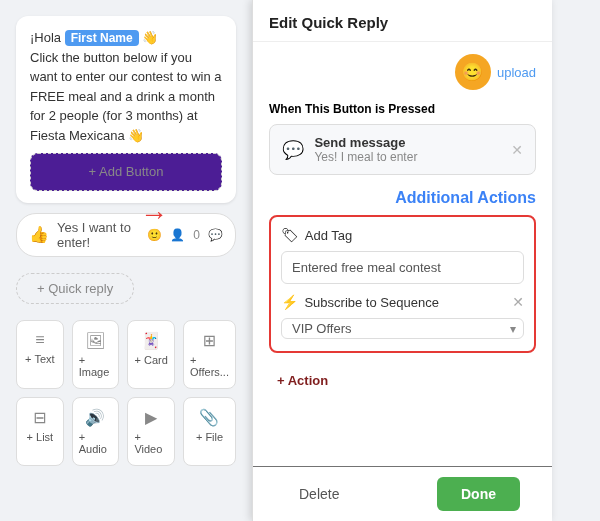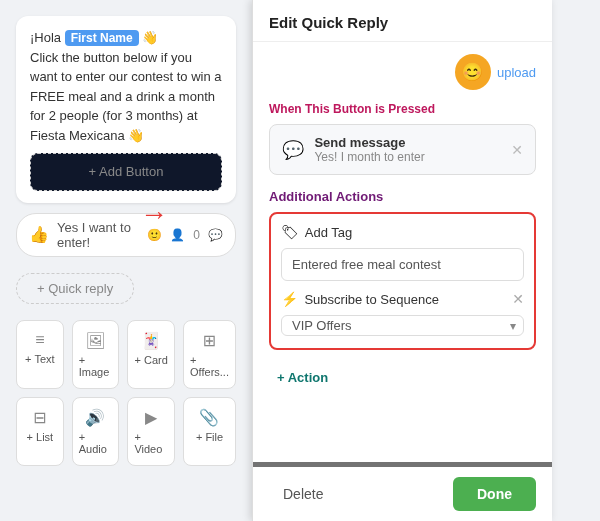--- a/index.html
+++ b/index.html
@@ -38,21 +38,21 @@
     .highlight-name {
       background: #4e9af1;
       color: white;
       border-radius: 4px;
       padding: 1px 6px;
       font-size: 12px;
       font-weight: 600;
     }
 
     .add-button-row {
-      background: #0f172a;
+      background: #4c1d95;
       border: 1.5px dashed #ccc;
       border-radius: 8px;
       text-align: center;
       padding: 8px;
       font-size: 13px;
       color: #888;
       margin-top: 8px;
       cursor: pointer;
     }
 
@@ -176,21 +176,21 @@
 
     .upload-link {
       color: #4e9af1;
       font-size: 13px;
       cursor: pointer;
     }
 
     .section-label {
       font-size: 12px;
       font-weight: 700;
-      color: #be185d;
+      color: #000000;
       margin-bottom: 8px;
     }
 
     .send-message-box {
       display: flex;
       align-items: center;
       background: #f7f8fa;
       border: 1px solid #ddd;
       border-radius: 8px;
       padding: 10px 12px;
@@ -218,24 +218,25 @@
       color: #888;
     }
 
     .send-msg-close {
       color: #bbb;
       cursor: pointer;
       font-size: 14px;
     }
 
     .additional-actions-label {
-      font-size: 13px;
+      font-size: 16px;
       font-weight: 700;
-      color: #701a75;
+      color: #3b82f6;
       margin-bottom: 8px;
+      text-align: right;
     }
 
     
     .actions-highlighted-box {
       border: 2px solid #e53935;
       border-radius: 8px;
       padding: 10px 10px 12px;
       margin-bottom: 12px;
       background: white;
     }
@@ -308,32 +309,32 @@
       transform: translateY(-50%);
       color: #888;
       font-size: 12px;
       pointer-events: none;
     }
 
     .add-action-btn {
       display: flex;
       align-items: center;
       justify-content: center;
-      color: #0f766e;
+      color: #7f1d1d;
       font-size: 13px;
       font-weight: 600;
       padding: 8px;
       cursor: pointer;
       border: none;
       background: transparent;
     }
 
     .modal-footer {
-      padding: 10px 16px;
-      border-top: 5px solid #737373;
+      padding: 10px 32px;
+      border-top: 1px solid #737373;
       display: flex;
       align-items: center;
       justify-content: space-between;
     }
 
     .delete-btn {
       background: transparent;
       border: none;
       color: #555;
       font-size: 14px;
@@ -434,21 +435,21 @@
       <div class="upload-emoji">😊</div>
       <span class="upload-link">upload</span>
     </div>
 
     <div class="section-label">When This Button is Pressed</div>
 
     <div class="send-message-box">
       <span class="send-msg-icon">💬</span>
       <div class="send-msg-text">
         <div class="title">Send message</div>
-        <div class="subtitle">Yes! I month to enter</div>
+        <div class="subtitle">Yes! I meal to enter</div>
       </div>
       <span class="send-msg-close">✕</span>
     </div>
 
     <div class="additional-actions-label">Additional Actions</div>
 
     <div class="actions-highlighted-box">
 
       
       <div class="action-row">

